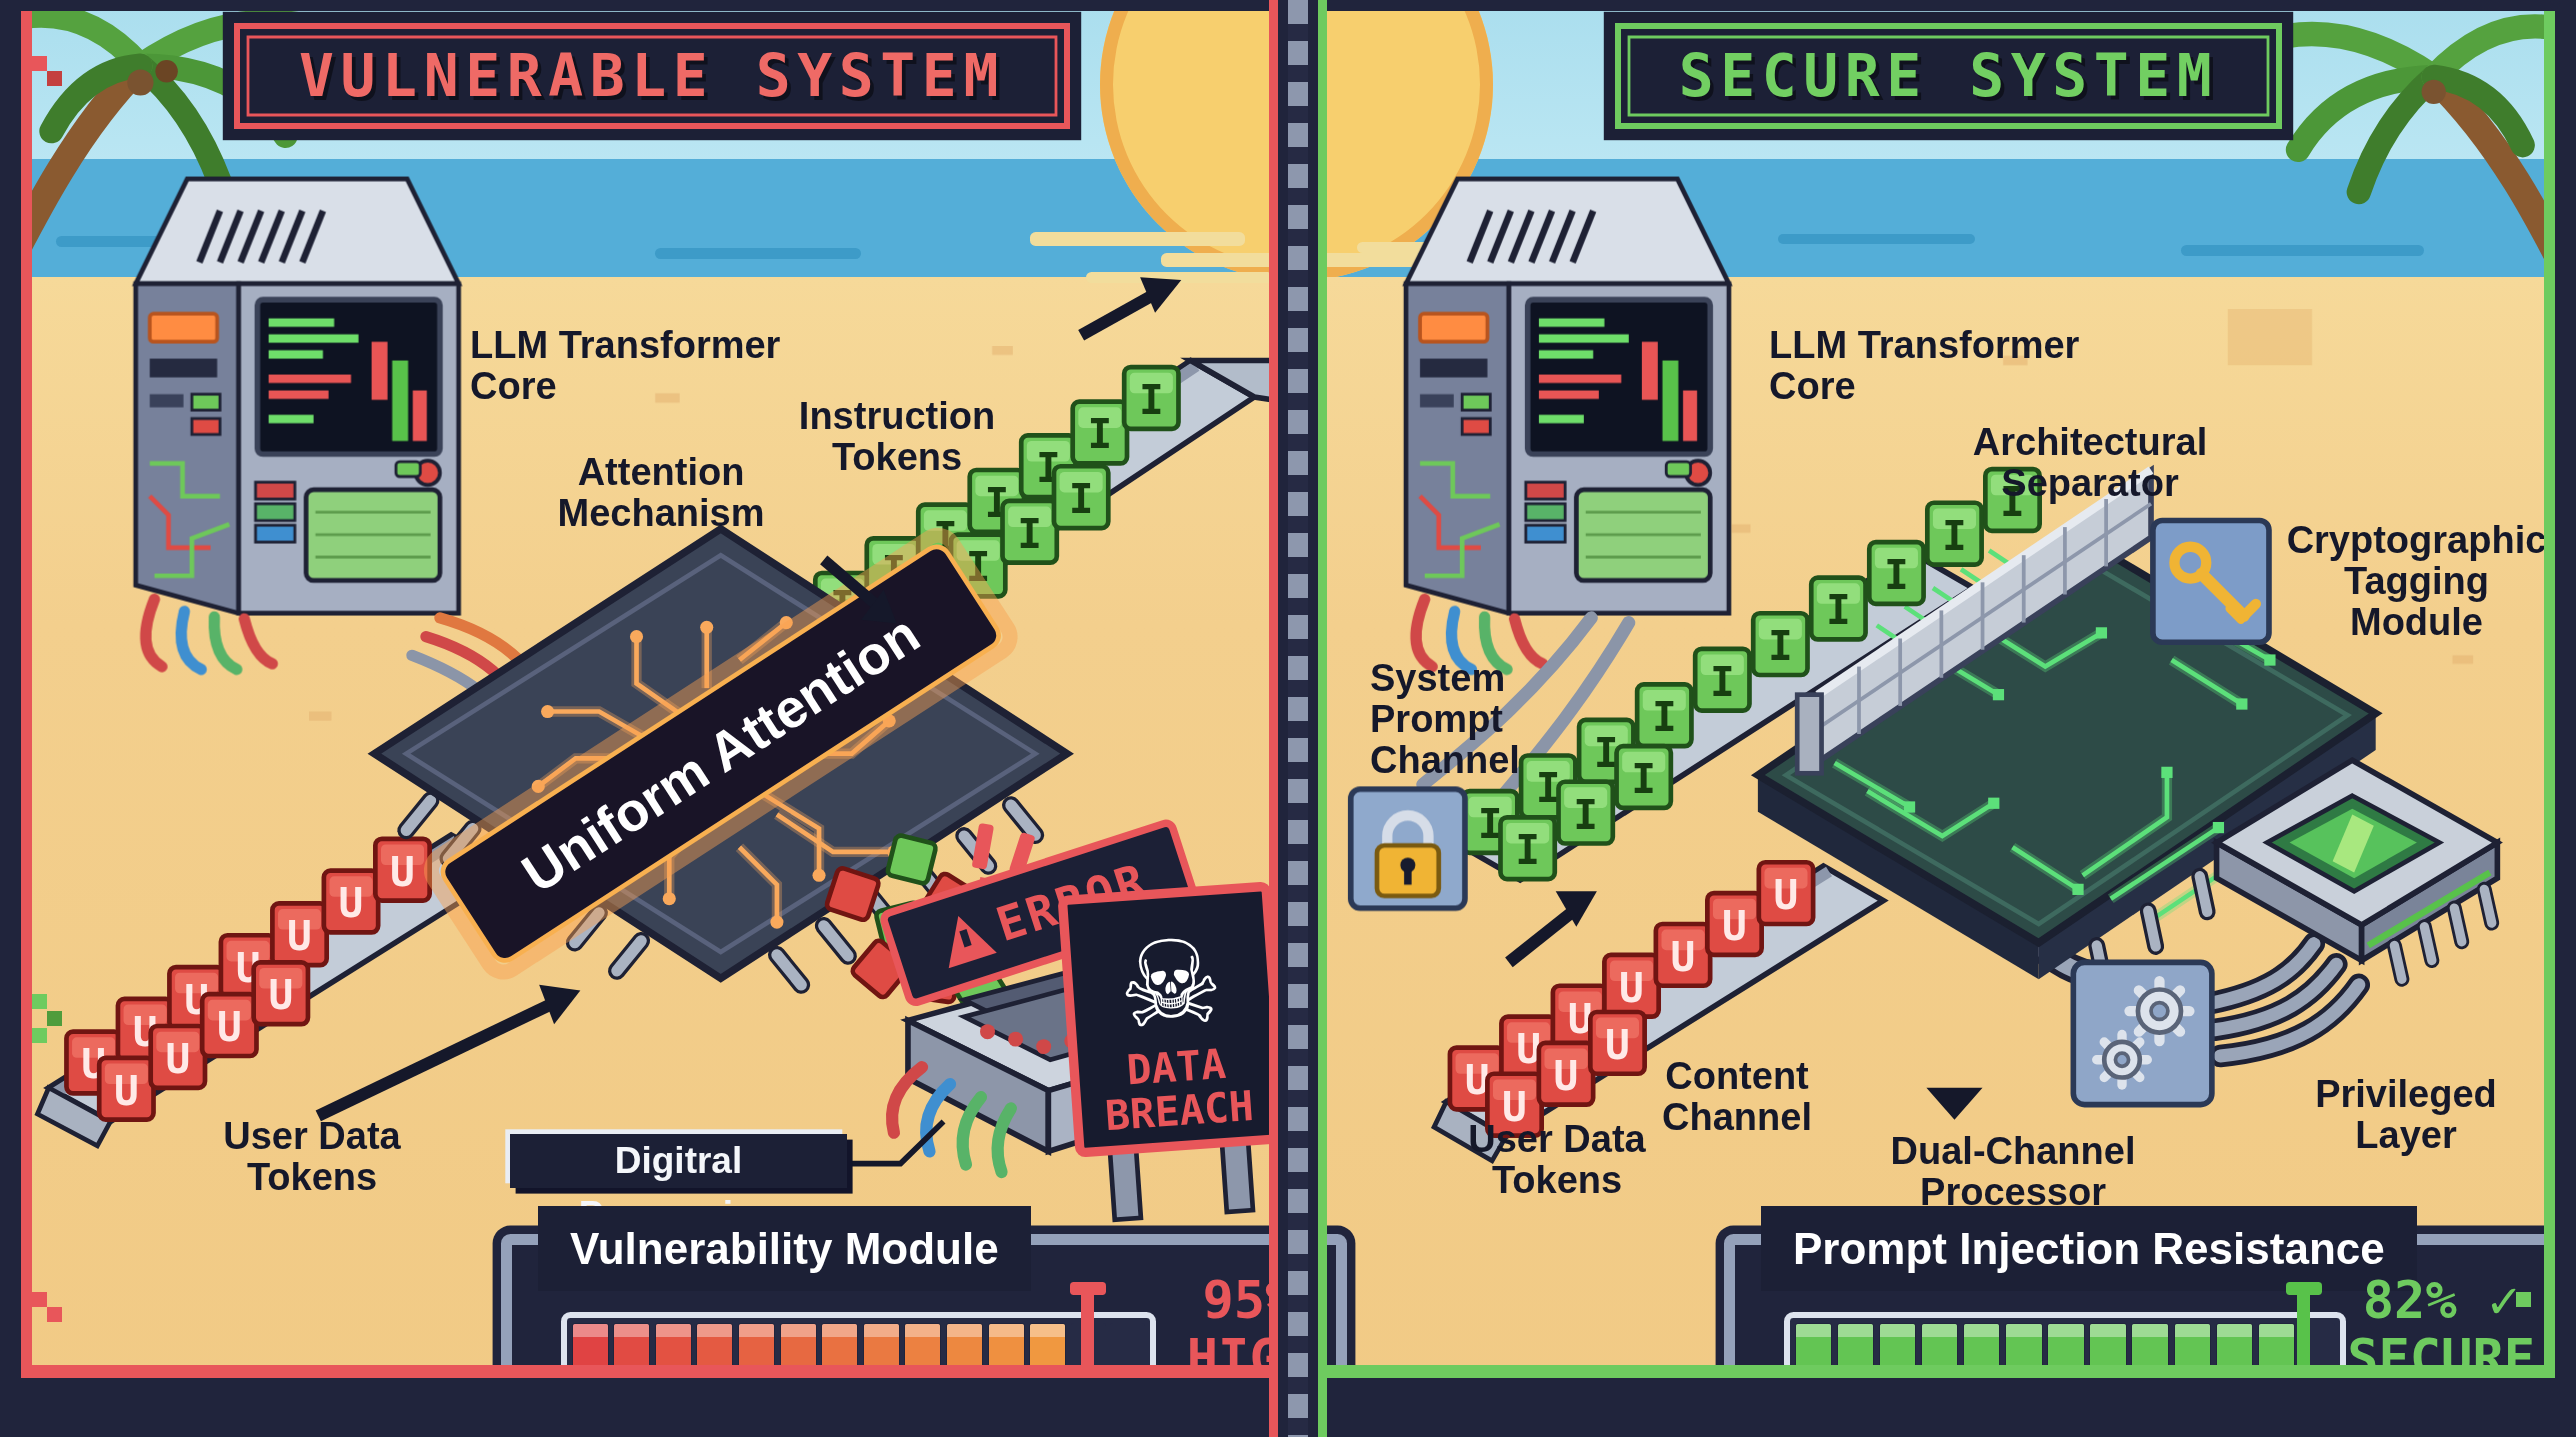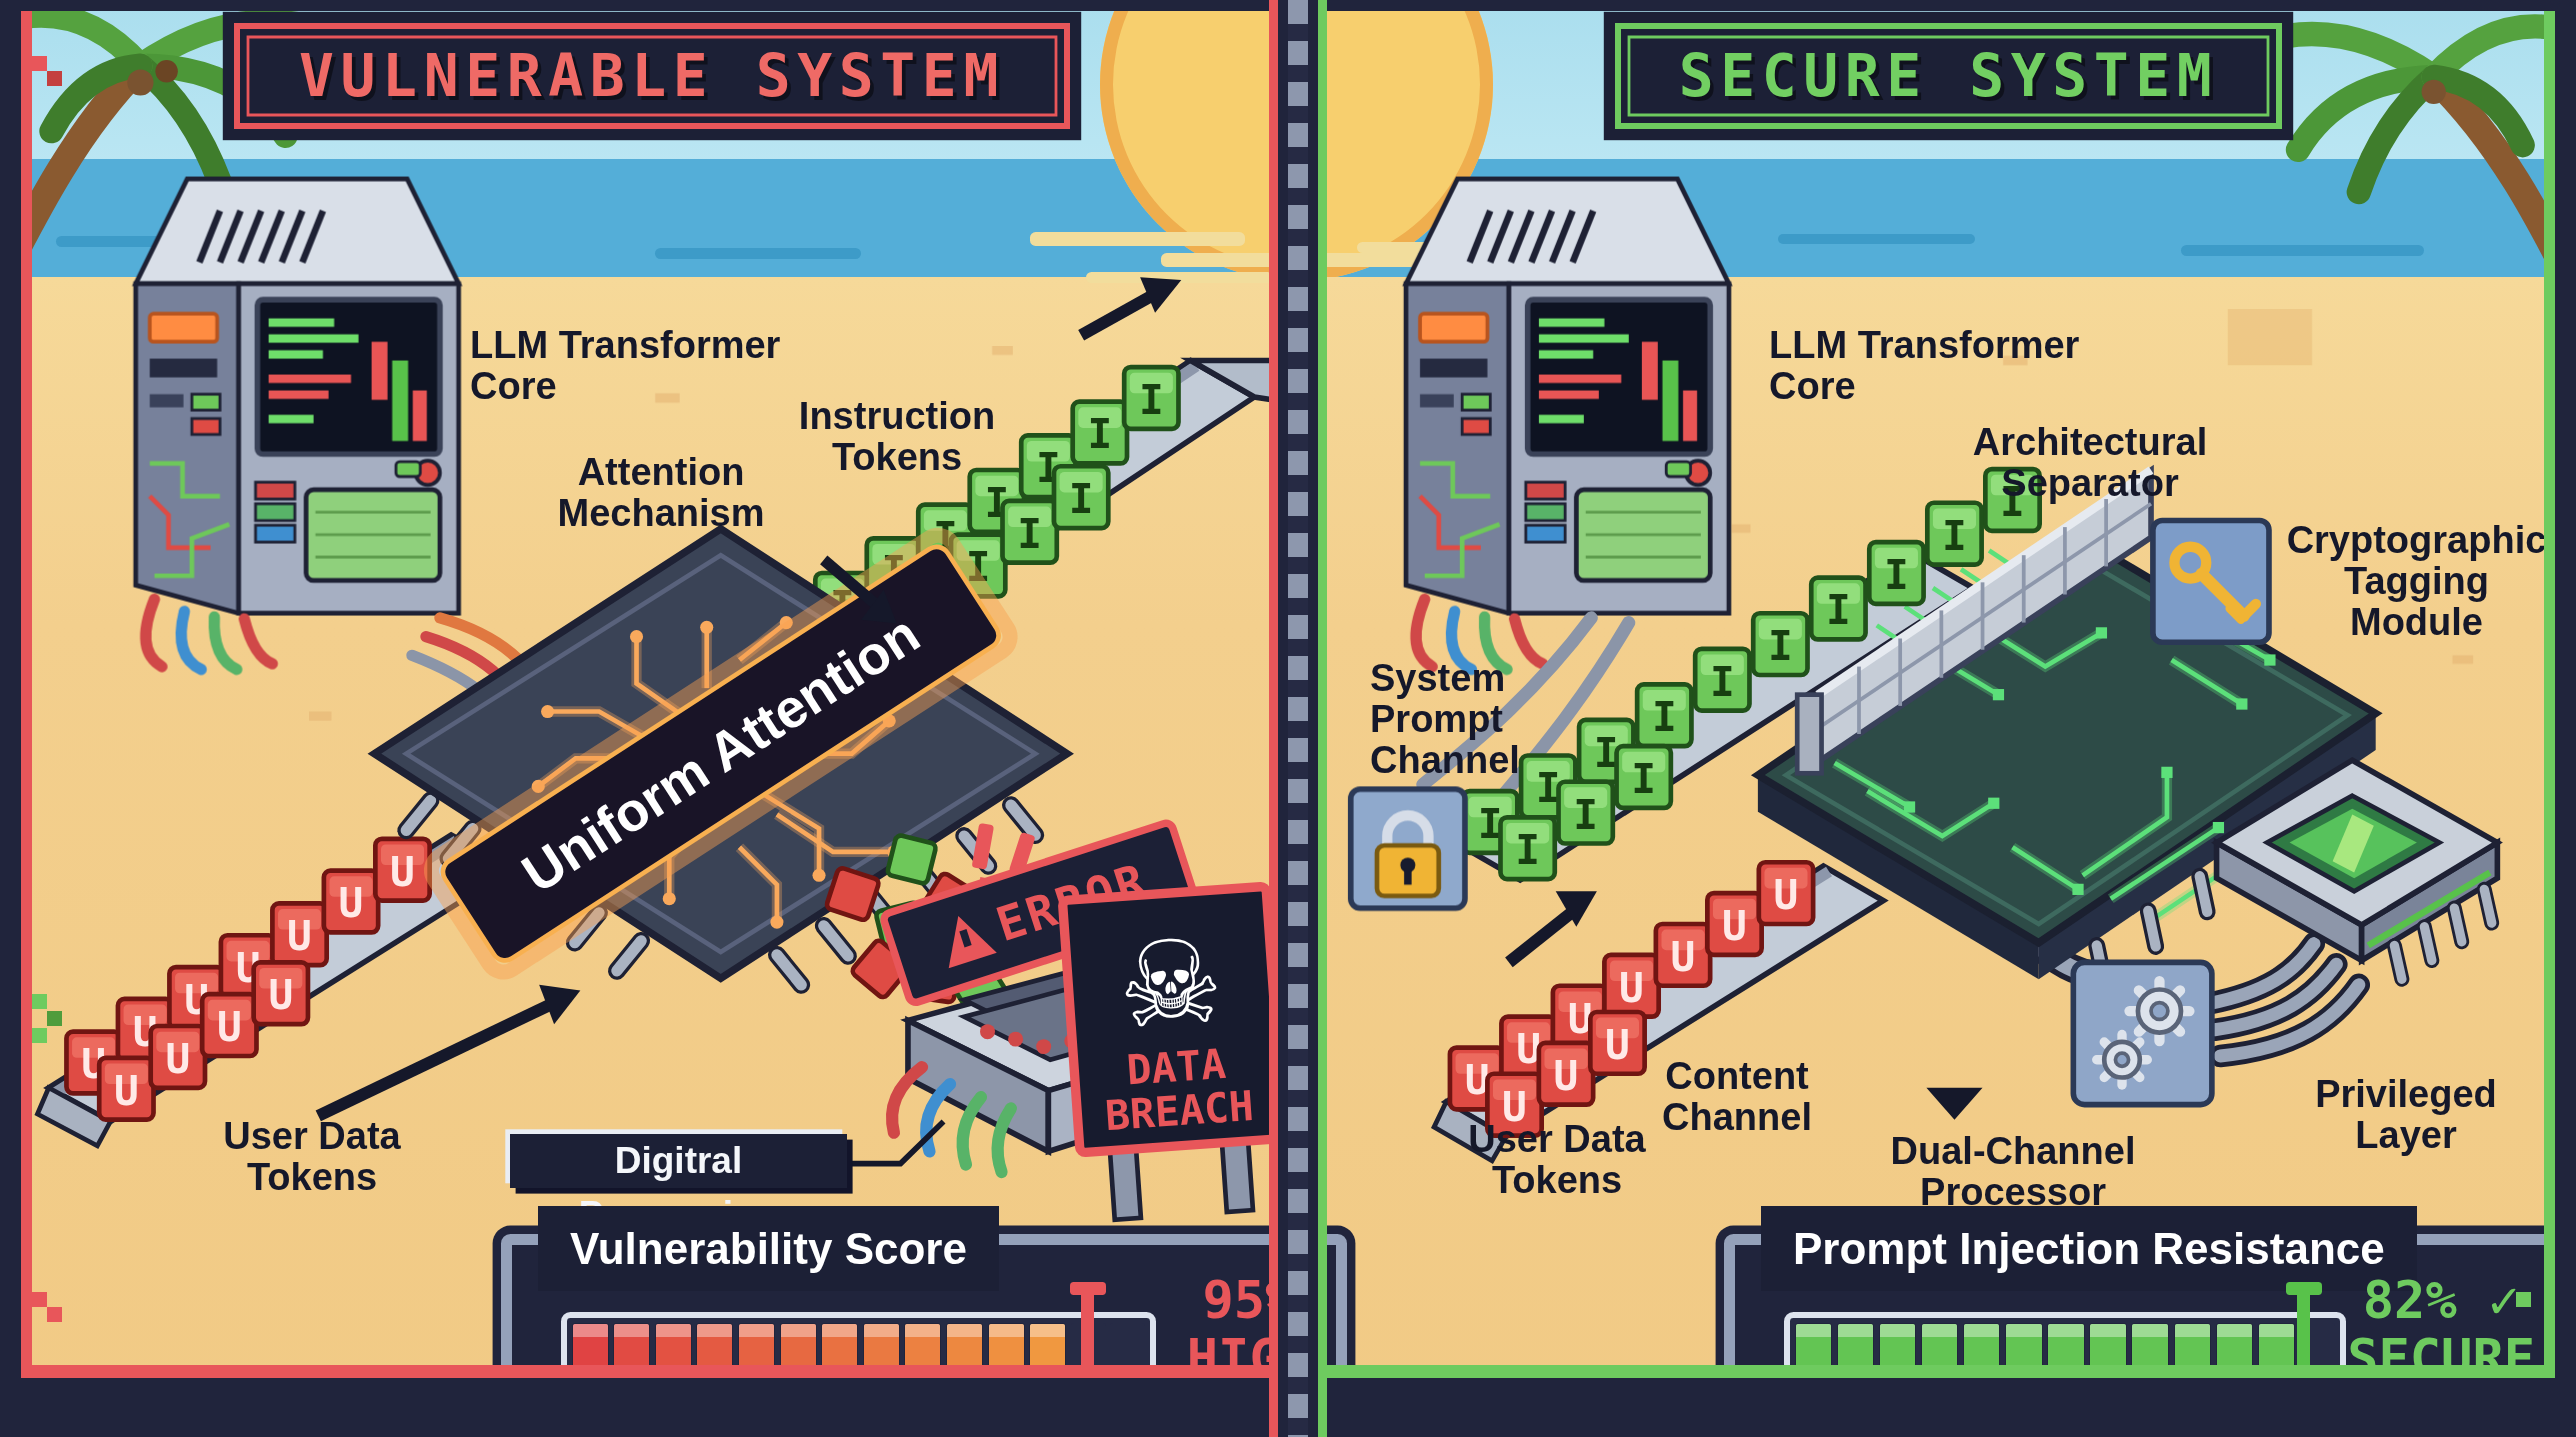--- a/index.html
+++ b/index.html
@@ -767,21 +767,21 @@
   <div class="lbl" style="left:1769px;top:325px;width:318px;">LLM Transformer Core</div>
   <div class="lbl c" style="left:2090px;top:422px;width:290px;">Architectural Separator</div>
   <div class="lbl" style="left:2276px;top:520px;width:281px;text-align:center;">Cryptographic Tagging Module</div>
   <div class="lbl" style="left:1348px;top:658px;width:168px;margin-left:22px;">System Prompt Channel</div>
   <div class="lbl c" style="left:1737px;top:1056px;width:197px;">Content Channel</div>
   <div class="lbl c" style="left:1557px;top:1119px;width:234px;">User Data Tokens</div>
   <div class="lbl c" style="left:2013px;top:1131px;width:290px;">Dual-Channel Processor</div>
   <div class="lbl c" style="left:2406px;top:1074px;width:234px;">Privileged Layer</div>
 
   <div class="score left">
-    <div class="plate">Vulnerability Score</div>
+    <div class="plate">Vulnerability Module</div>
     <div class="bar" id="bar-left">
         <div class="seg" style="background: linear-gradient(rgb(236, 138, 138) 0px, rgb(236, 138, 138) 30%, rgb(224, 67, 67) 30%); border: 1.9px solid rgb(32, 36, 60);"></div>
         <div class="seg" style="background: linear-gradient(rgb(236, 143, 138) 0px, rgb(236, 143, 138) 30%, rgb(225, 75, 67) 30%); border: 1.9px solid rgb(32, 36, 60);"></div>
         <div class="seg" style="background: linear-gradient(rgb(238, 148, 138) 0px, rgb(238, 148, 138) 30%, rgb(227, 82, 66) 30%); border: 1.9px solid rgb(32, 36, 60);"></div>
         <div class="seg" style="background: linear-gradient(rgb(238, 153, 138) 0px, rgb(238, 153, 138) 30%, rgb(228, 90, 66) 30%); border: 1.9px solid rgb(32, 36, 60);"></div>
         <div class="seg" style="background: linear-gradient(rgb(240, 158, 138) 0px, rgb(240, 158, 138) 30%, rgb(230, 98, 66) 30%); border: 1.9px solid rgb(32, 36, 60);"></div>
         <div class="seg" style="background: linear-gradient(rgb(240, 162, 137) 0px, rgb(240, 162, 137) 30%, rgb(231, 105, 65) 30%); border: 1.9px solid rgb(32, 36, 60);"></div>
         <div class="seg" style="background: linear-gradient(rgb(241, 167, 137) 0px, rgb(241, 167, 137) 30%, rgb(233, 113, 65) 30%); border: 1.9px solid rgb(32, 36, 60);"></div>
         <div class="seg" style="background: linear-gradient(rgb(242, 172, 137) 0px, rgb(242, 172, 137) 30%, rgb(234, 121, 65) 30%); border: 1.9px solid rgb(32, 36, 60);"></div>
         <div class="seg" style="background: linear-gradient(rgb(243, 177, 137) 0px, rgb(243, 177, 137) 30%, rgb(236, 129, 65) 30%); border: 1.9px solid rgb(32, 36, 60);"></div>

